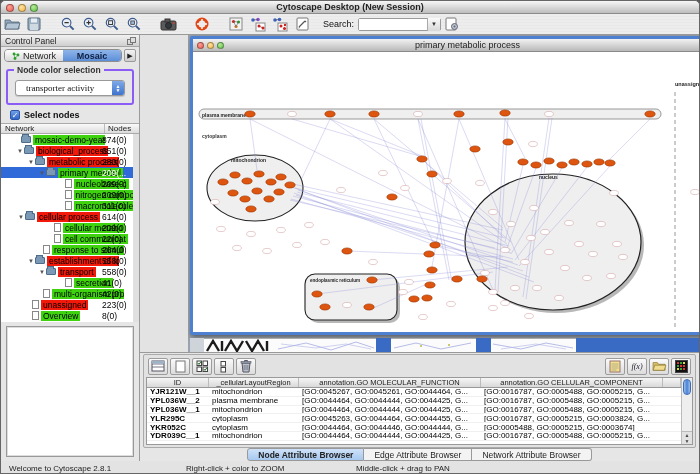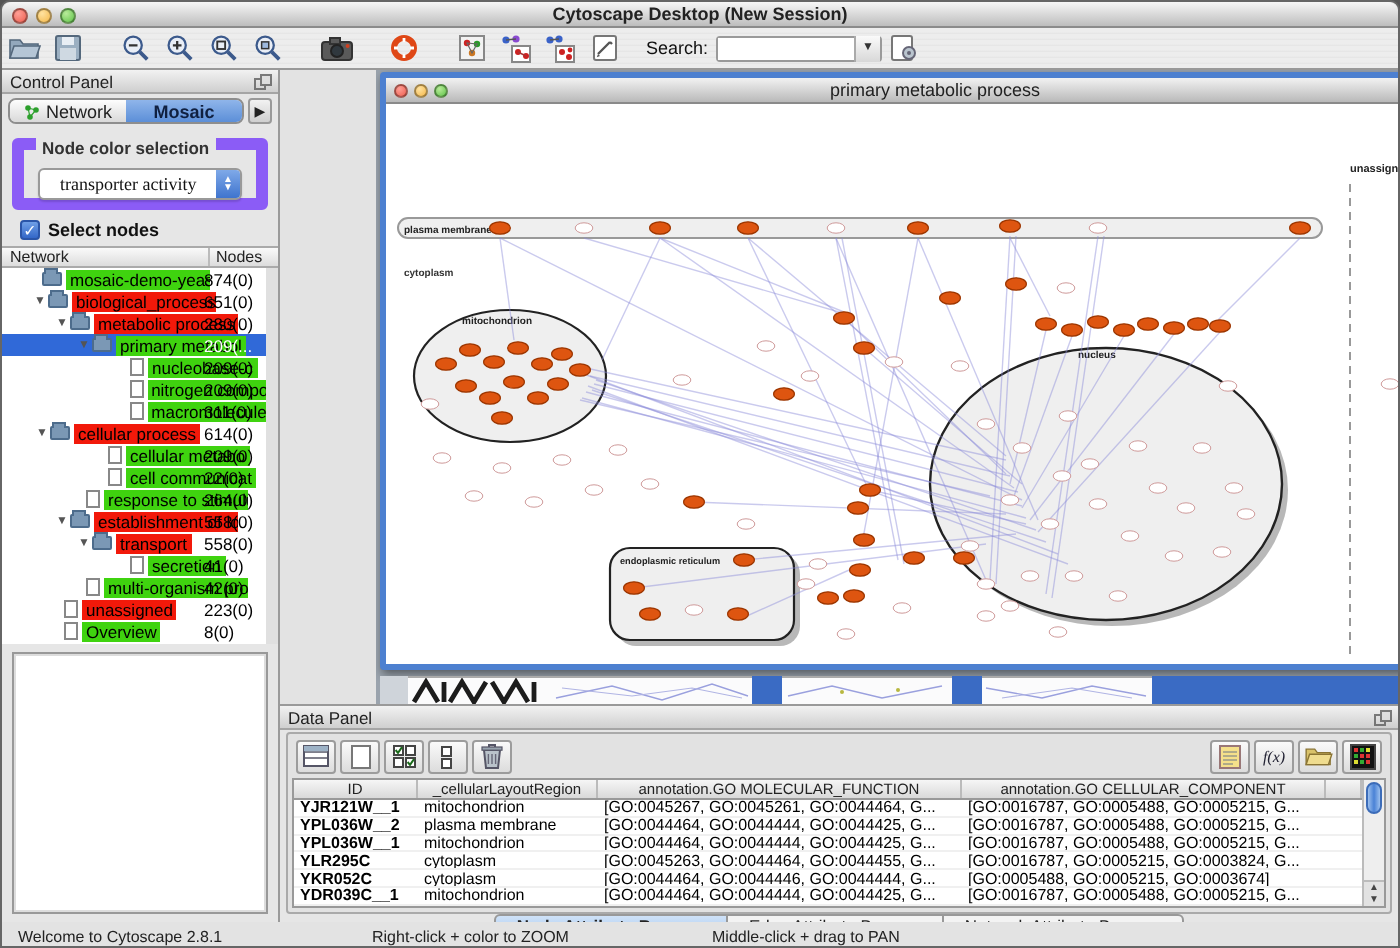--- a/index.html
+++ b/index.html
@@ -24,21 +24,21 @@
   
   .main{display:flex;height:426px;}
   .cpanel{width:139px;background:#e6e6e6;border-right:1px solid #9a9a9a;display:flex;flex-direction:column;}
   .paneltitle{position:relative;height:12px;background:linear-gradient(#f2f2f2,#cfcfcf);border-bottom:1px solid #a5a5a5;font-size:8.5px;color:#222;padding:1px 4px;}
   .float-ic{position:absolute;right:3px;top:2px;width:9px;height:8px;opacity:.75;}
   .tabsrow{display:flex;align-items:center;height:17px;padding:2px 3px;gap:0;}
   .seg{display:flex;border:1px solid #8e8e8e;border-radius:4px;overflow:hidden;height:13px;flex:1;}
   .seg .tab{flex:1;display:flex;align-items:center;justify-content:center;font-size:9px;gap:3px;background:linear-gradient(#fdfdfd,#d9d9d9);color:#222;}
   .seg .tab.sel{background:linear-gradient(#8fb5ea,#5c8fd8);font-weight:bold;color:#102040;}
   .tab-overflow{width:12px;height:13px;margin-left:2px;background:linear-gradient(#f2f2f2,#cfcfcf);border:1px solid #999;border-radius:2px;font-size:7px;display:flex;align-items:center;justify-content:center;color:#222;}
-  .groupbox{position:relative;margin:5px 5px 2px;border:6px solid #8b5cf6;border-radius:3px;height:36px;}
+  .groupbox{position:relative;margin:5px 5px 2px;border:2px solid #8b5cf6;border-radius:3px;height:36px;}
   .legend{position:absolute;top:-6px;left:6px;background:#e6e6e6;padding:0 3px;font-size:8.5px;font-weight:bold;color:#333;}
   .dropdown{position:absolute;left:7px;right:7px;top:9px;height:16px;background:#fff;border:1px solid #999;border-radius:3px;display:flex;overflow:hidden;box-shadow:0 1px 1px rgba(0,0,0,.15);}
   .dd-text{flex:1;font-size:9px;color:#111;display:flex;align-items:center;padding-left:10px;font-family:Liberation Serif, serif;}
   .dd-step{width:12px;background:linear-gradient(#7fa9e8,#3f74ce);display:flex;flex-direction:column;align-items:center;justify-content:center;color:#fff;font-size:5px;line-height:4px;}
   .checkrow{display:flex;align-items:center;height:16px;padding:0 9px;gap:4px;}
   .checkbox{width:10px;height:10px;border-radius:2px;background:linear-gradient(#6f9fe6,#3367c8);border:1px solid #2a55a8;color:#fff;font-size:8px;line-height:9px;text-align:center;}
   .checklabel{font-size:9px;font-weight:bold;color:#111;}
   .treeheader{display:flex;height:11px;background:linear-gradient(#fafafa,#dcdcdc);border-top:1px solid #aaa;border-bottom:1px solid #aaa;font-size:8px;color:#222;}
   .treeheader .c1{flex:1;padding-left:4px;border-right:1px solid #bbb;}
   .treeheader .c2{width:34px;padding-left:3px;}
@@ -611,27 +611,20 @@
           <div class="bh-white" style="width:85px"><svg width="85" height="14">
                 <path d="M2 5L30 10L55 4L82 9" stroke="#9aa0de" stroke-width=".7" fill="none"></path>
                 <path d="M10 10L45 5L75 10" stroke="#b0b4e4" stroke-width=".6" fill="none"></path>
               </svg></div>
           <div class="bh-blue" style="width:136px"></div>
           <div class="bh-gray" style="flex:1"></div>
         </div>
       </div>
 
       <div class="datapanel">
-        <div class="paneltitle">
-          <span>Data Panel</span>
-          <svg class="float-ic" viewBox="0 0 9 8">
-              <rect x="0.5" y="2.5" width="5" height="5" fill="none" stroke="#555"></rect>
-              <rect x="3.5" y="0.5" width="5" height="5" fill="#ddd" stroke="#555"></rect>
-            </svg>
-        </div>
         <div class="dp-body">
           <div class="dp-toolbar" id="dp-toolbar">
               <div class="dp-btn">
                 <svg width="14" height="12" viewBox="0 0 14 12">
                   <rect x="1" y="1" width="12" height="10" fill="#fff" stroke="#556"></rect>
                   <path d="M1 4h12M1 7h12" stroke="#556" stroke-width=".8"></path>
                   <rect x="1" y="1" width="12" height="2.6" fill="#9db2c6"></rect>
                 </svg>
               </div>
               <div class="dp-btn">

